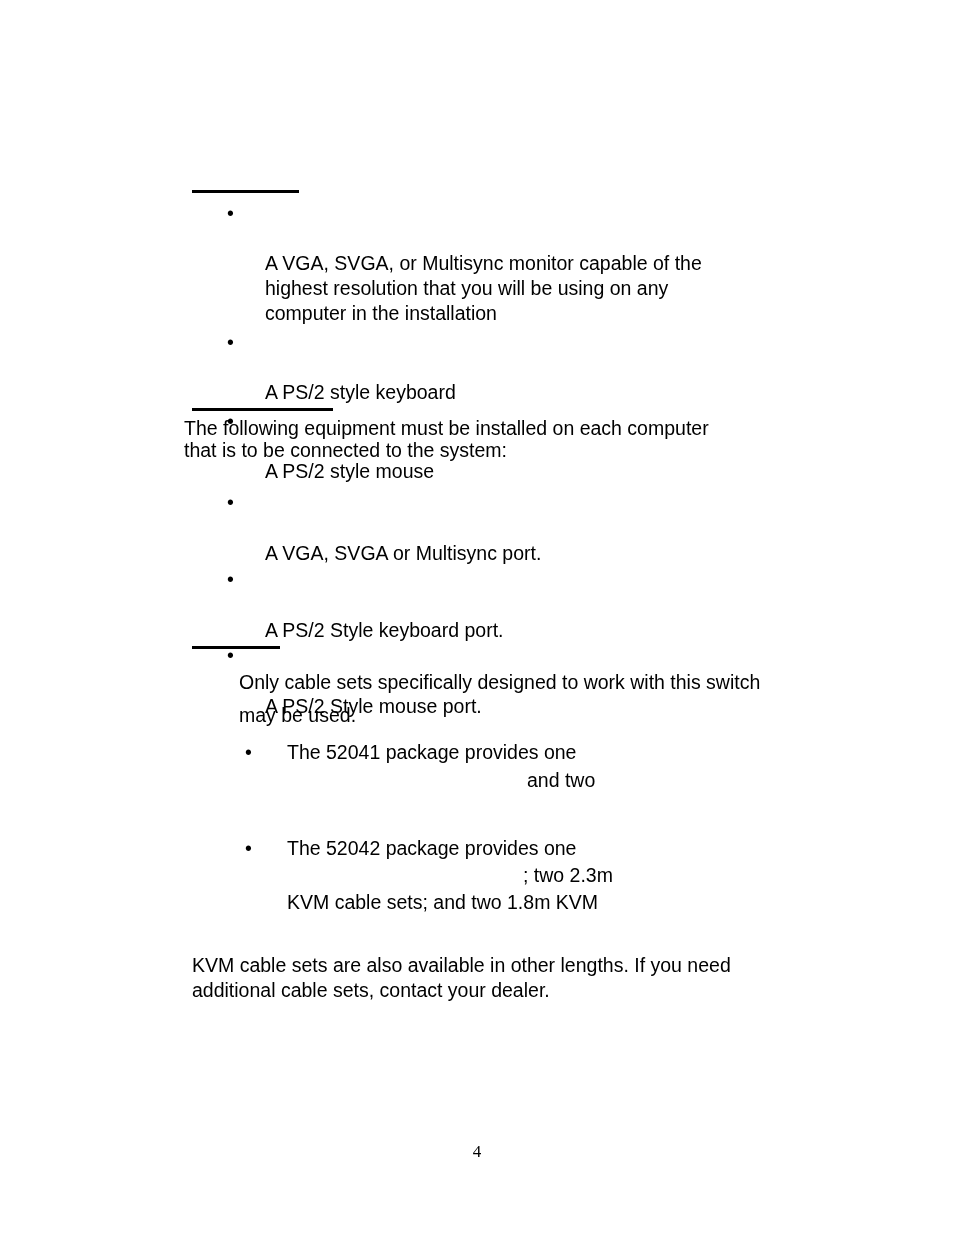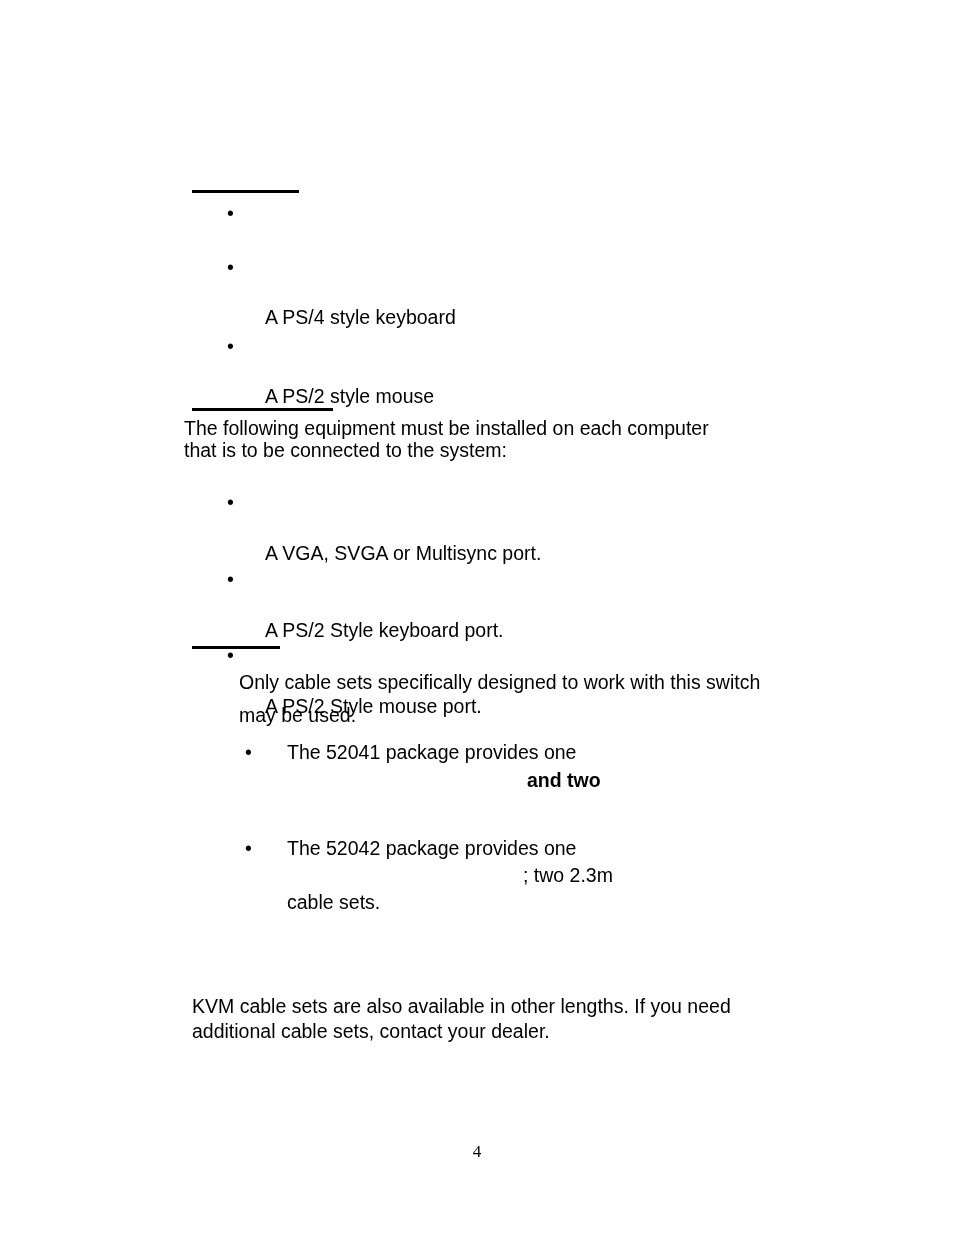--- a/index.html
+++ b/index.html
@@ -14,36 +14,36 @@
     overflow: hidden;
   }
   .rule { position: absolute; height: 3px; background: #000000; }
   .rule-1 { left: 192px; top: 190px; width: 107px; }
   .rule-2 { left: 192px; top: 408px; width: 141px; }
   .rule-3 { left: 192px; top: 646px; width: 88px; }
 
   .para { position: absolute; white-space: pre-line; width: 700px; }
   .para-computers { left: 184px; top: 417px; line-height: 22px; }
   .para-cables-intro { left: 192px; top: 666px; line-height: 33px; margin-left: 47px; }
-  .para-cables-outro { left: 192px; top: 953px; line-height: 24.5px; margin-top: 41px; }
+  .para-cables-outro { left: 192px; top: 953px; line-height: 24.5px; }
 
   .list { position: absolute; }
   .list-console { left: 227px; top: 201px; }
   .list-console .bullet-item { line-height: 25px; margin-bottom: 4px; }
   .list-computers { left: 227px; top: 490px; }
   .list-computers .bullet-item { line-height: 25.5px; }
 
   .bullet-item { position: relative; padding-left: 38px; white-space: pre-line; }
   .bullet-item .bullet { position: absolute; left: 0; top: 0; white-space: normal; }
 
   .cable-bullet { position: absolute; padding-left: 42px; line-height: 27.5px; }
   .cable-bullet .bullet { position: absolute; left: 0; top: 0; }
   .cable-bullet-52041 { left: 245px; top: 739px; }
   .cable-bullet-52042 { left: 245px; top: 835px; line-height: 27px; }
-  .gap-line-52041 { margin-left: 240px; font-weight: bold; }
+  .gap-line-52041 { margin-left: 240px; }
   .gap-line-52042 { margin-left: 236px; }
 
   .page-number {
     position: absolute;
     left: 0; right: 0;
     top: 1142px;
     text-align: center;
     font-family: "Liberation Serif", serif;
     font-size: 17px;
   }
@@ -51,24 +51,27 @@
 </head>
 <body>
 
 <div class="page">
 
   <div class="rule rule-1"></div>
 
   <div class="list list-console">
     <div class="bullet-item">
       <span class="bullet">•</span>
+      <span>A VGA, SVGA, or Multisync monitor capable of the
+highest resolution that you will be using on any
+computer in the installation</span>
     </div>
     <div class="bullet-item">
       <span class="bullet">•</span>
-      <span>A PS/4 style keyboard</span>
+      <span>A PS/2 style keyboard</span>
     </div>
     <div class="bullet-item">
       <span class="bullet">•</span>
       <span>A PS/2 style mouse</span>
     </div>
   </div>
 
   <div class="rule rule-2"></div>
 
   <div class="para para-computers">The following equipment must be installed on each computer
@@ -97,21 +100,21 @@
   <div class="cable-bullet cable-bullet-52041">
     <span class="bullet">•</span>
     <div>The 52041 package provides one</div>
     <div class="gap-line-52041">and two</div>
   </div>
 
   <div class="cable-bullet cable-bullet-52042">
     <span class="bullet">•</span>
     <div>The 52042 package provides one</div>
     <div class="gap-line-52042">; two 2.3m</div>
-    <div>cable sets.</div>
+    <div>KVM cable sets; and two 1.8m KVM</div>
   </div>
 
   <div class="para para-cables-outro">KVM cable sets are also available in other lengths. If you need
 additional cable sets, contact your dealer.</div>
 
   <div class="page-number">4</div>
 
 </div>
 
 </body></html>

